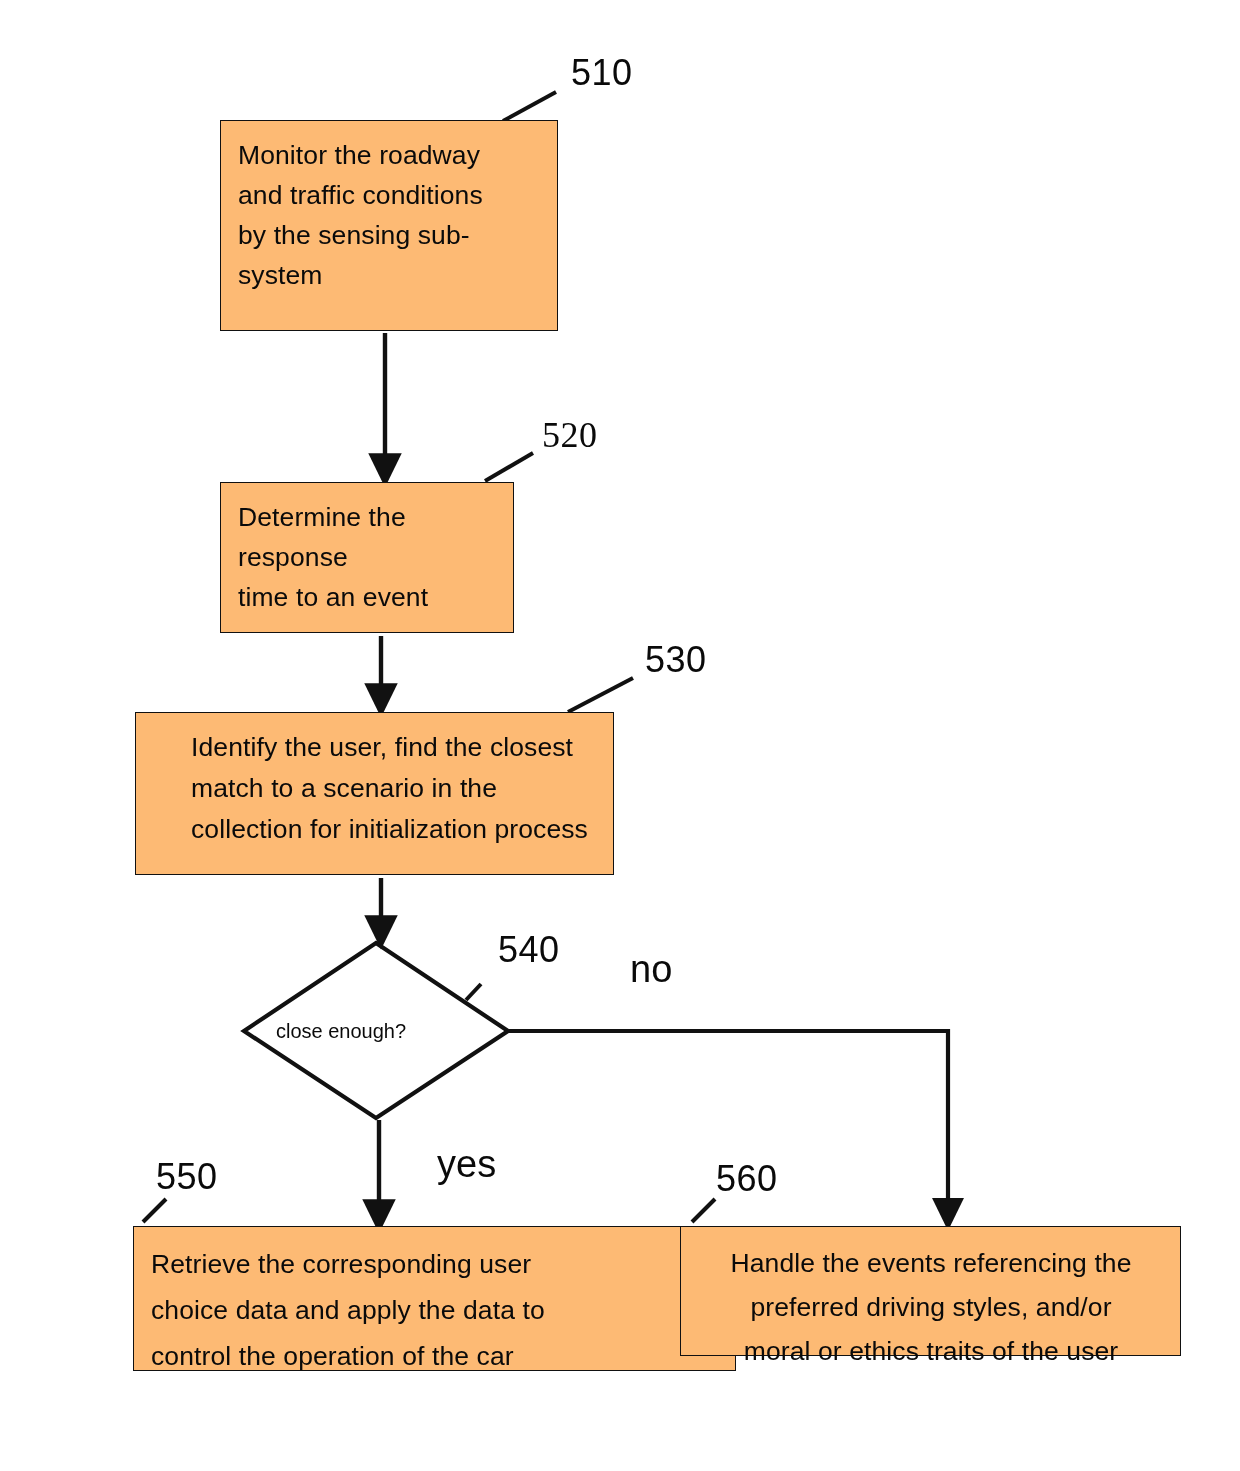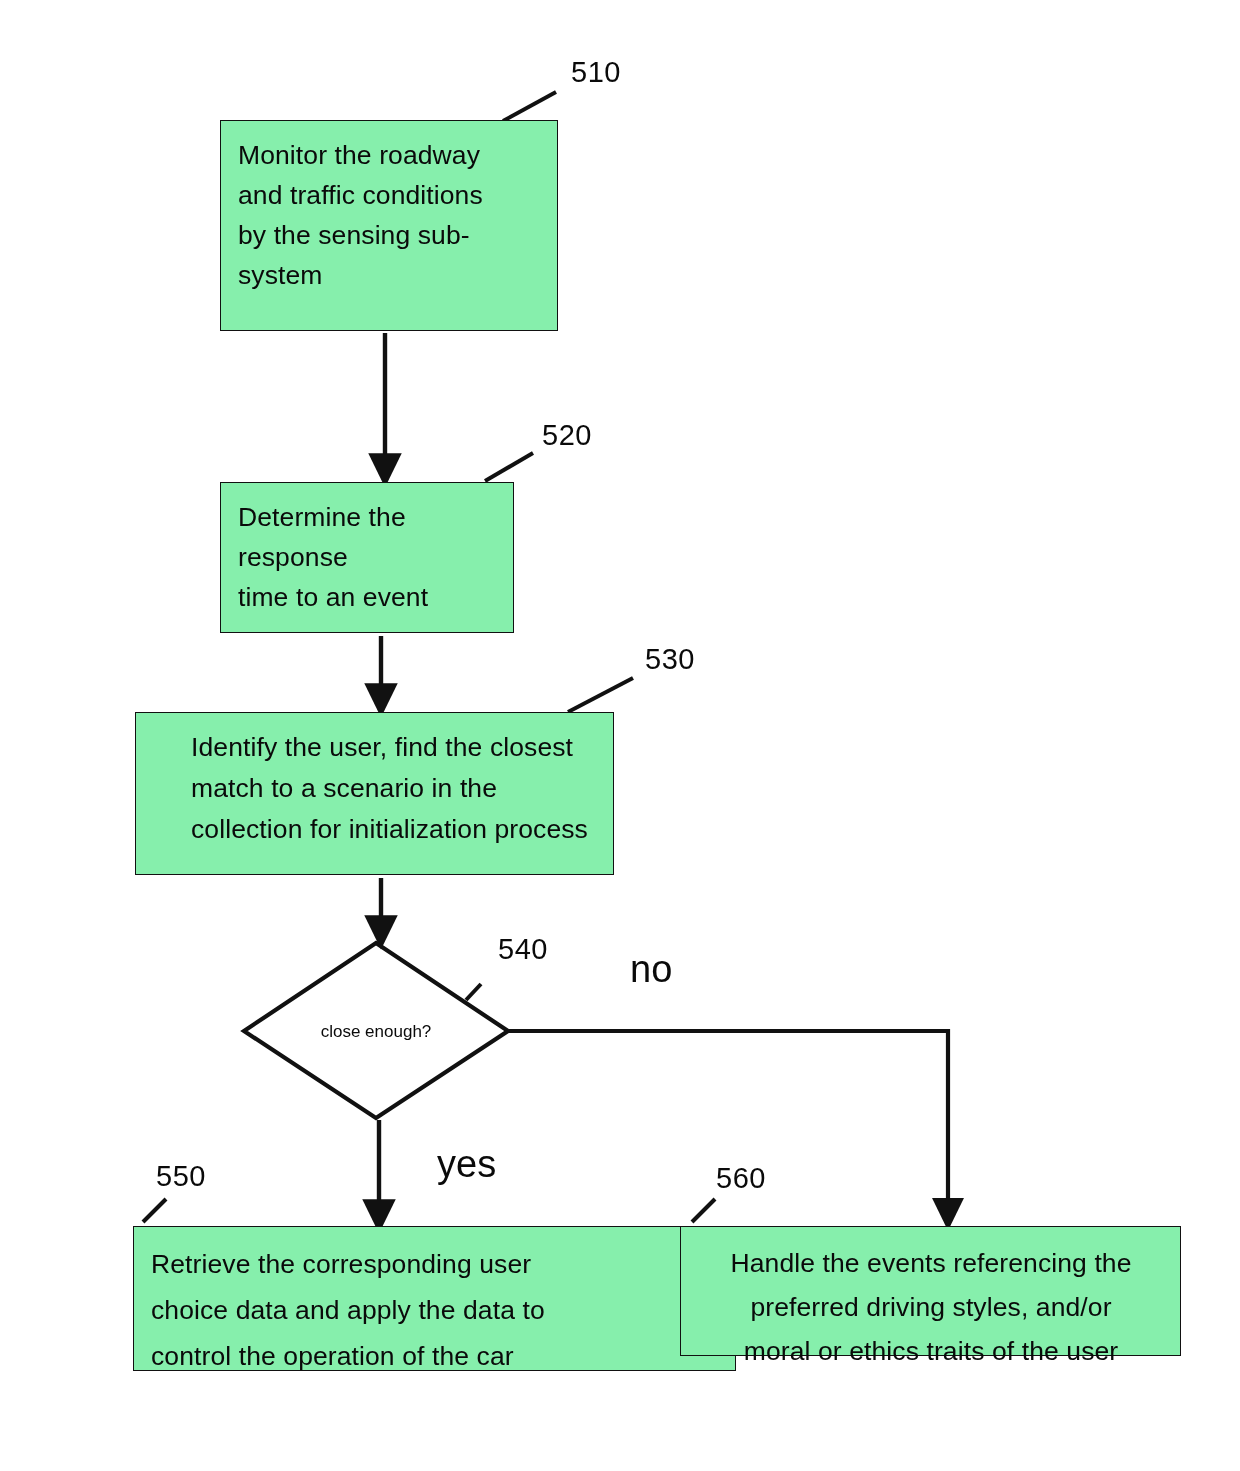--- a/index.html
+++ b/index.html
@@ -22,65 +22,64 @@
     position: absolute;
     left: 0;
     top: 0;
     width: 1240px;
     height: 1471px;
   }
   .node-box {
     position: absolute;
     box-sizing: border-box;
     border: 1.6px solid #111111;
-    background: #86efac;
+    background: #fdba74;
     padding: 14px 16px 8px 17px;
   }
   .node-text {
     font-size: 26.5px;
     line-height: 40px;
     color: #0a0a0a;
     white-space: pre-line;
     letter-spacing: 0.1px;
   }
   .ref-label {
     position: absolute;
-    font-size: 29px;
+    font-size: 36px;
     line-height: 31px;
     color: #0a0a0a;
     letter-spacing: 0.5px;
     white-space: nowrap;
   }
   .edge-label {
     position: absolute;
     font-size: 38px;
     line-height: 29px;
     color: #0a0a0a;
     white-space: nowrap;
   }
   .diamond-text {
     position: absolute;
-    font-size: 17px;
+    font-size: 20px;
     line-height: 19px;
     color: #0a0a0a;
     white-space: nowrap;
-    text-align: center;
   }
   
   #node-510 { left: 220px;  top: 120px;  width: 338px; height: 211px; }
   #node-520 { left: 220px;  top: 482px;  width: 294px; height: 151px; }
   #node-530 { left: 135px;  top: 712px;  width: 479px; height: 163px; }
   #node-550 { left: 133px;  top: 1226px; width: 603px; height: 145px; }
   #node-560 { left: 680px;  top: 1226px; width: 501px; height: 130px; }
   #node-560 .node-text { line-height: 44px; text-align: center; }
   #node-550 .node-text { line-height: 46px; }
   #node-530 .node-text { line-height: 41px; margin-left: 38px; }
 
   #label-510 { left: 571px; top: 57px; }
-  #label-520 { left: 542px; top: 420px; }
+  #label-520 { left: 542px; top: 420px; font-family: Liberation Serif, serif; }
   #label-530 { left: 645px; top: 644px; }
   #label-540 { left: 498px; top: 934px; }
   #label-550 { left: 156px; top: 1161px; text-align: right; }
   #label-560 { left: 716px; top: 1163px; }
   #label-no  { left: 630px; top: 955px; }
   #label-yes { left: 437px; top: 1150px; }
   #diamond-label { left: 276px; top: 1022px; width: 200px; }
 </style>
 </head>
 <body>

